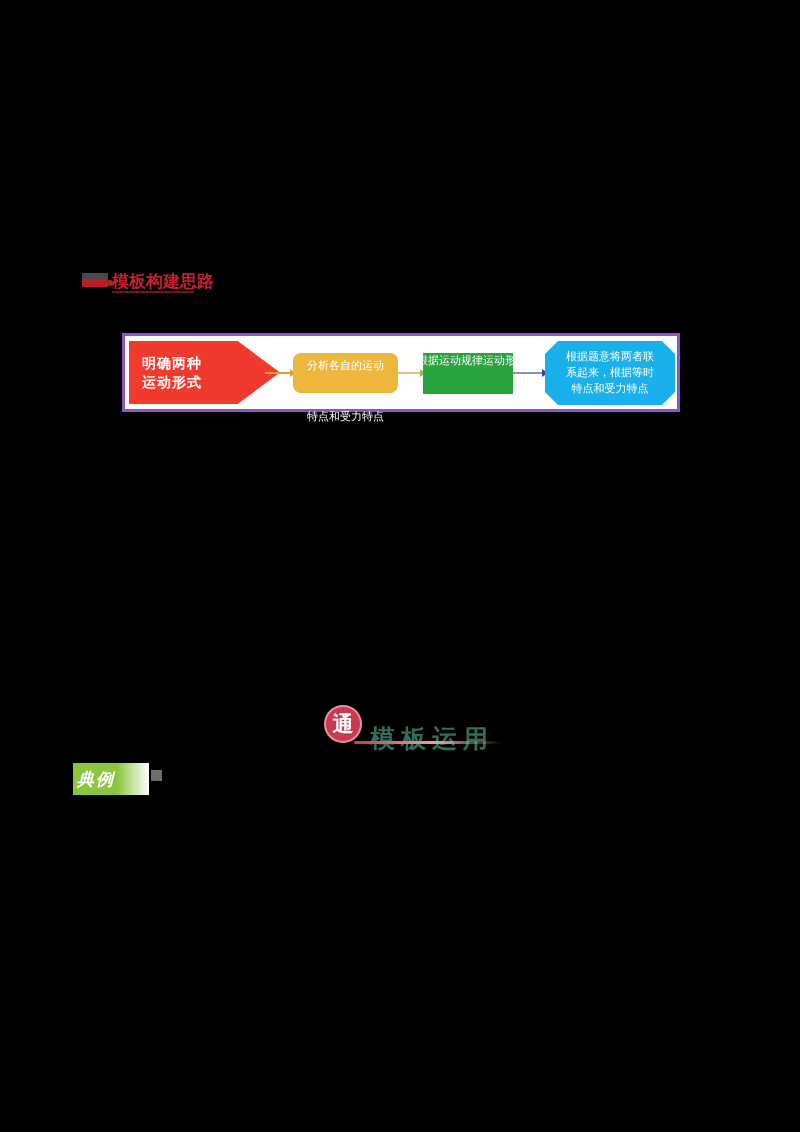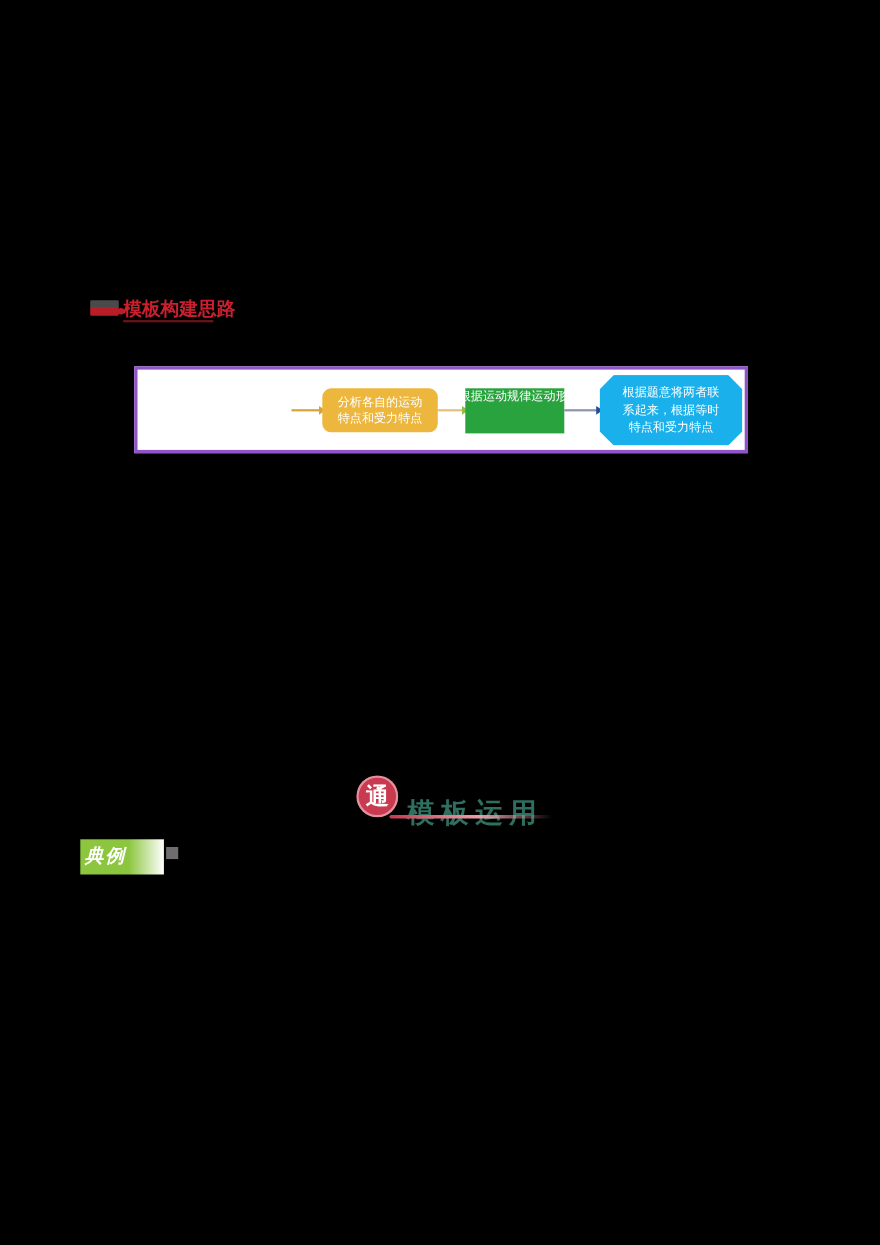--- a/index.html
+++ b/index.html
@@ -122,20 +122,21 @@
     align-items: center;
     justify-content: center;
     box-sizing: border-box;
   }
   .node-yellow .line {
     color: #ffffff;
     font-size: 11px;
     line-height: 15px;
     white-space: nowrap;
     letter-spacing: 0px;
+    margin-top: 36px;
   }
 
   
   .node-green {
     position: absolute;
     left: 298px;
     top: 17px;
     width: 90px;
     height: 41px;
     background: #28a33e;
@@ -287,20 +288,24 @@
 
 <div id="section-heading">
   <span class="marker"></span>
   <span class="heading-text">模板构建思路</span>
   <span class="heading-underline"></span>
 </div>
 
 <div id="flow-diagram">
   <div id="flow-inner">
 
+    <div class="node-arrow">
+      <span class="line">明确两种</span>
+      <span class="line">运动形式</span>
+    </div>
 
     <div class="connector" id="connector-arrow-yellow">
       <span class="shaft"></span>
       <span class="head"></span>
     </div>
 
     <div class="node-yellow">
       <span class="line">分析各自的运动</span>
       <span class="line">特点和受力特点</span>
     </div>

